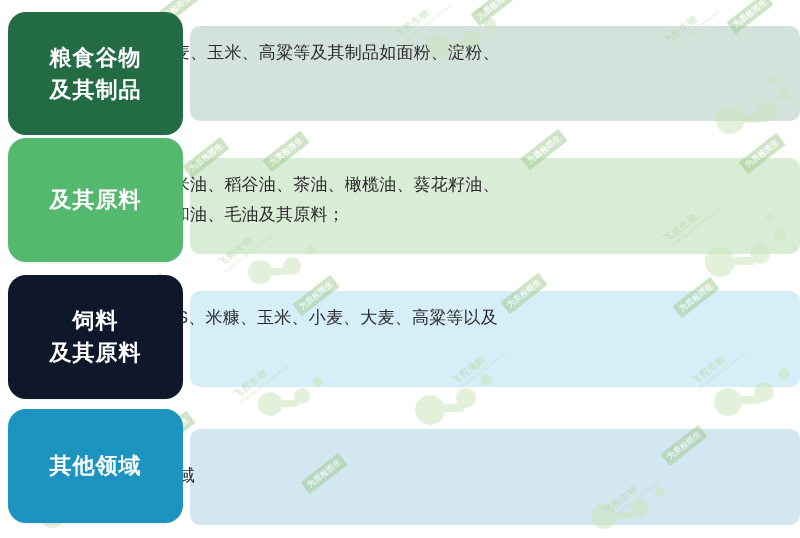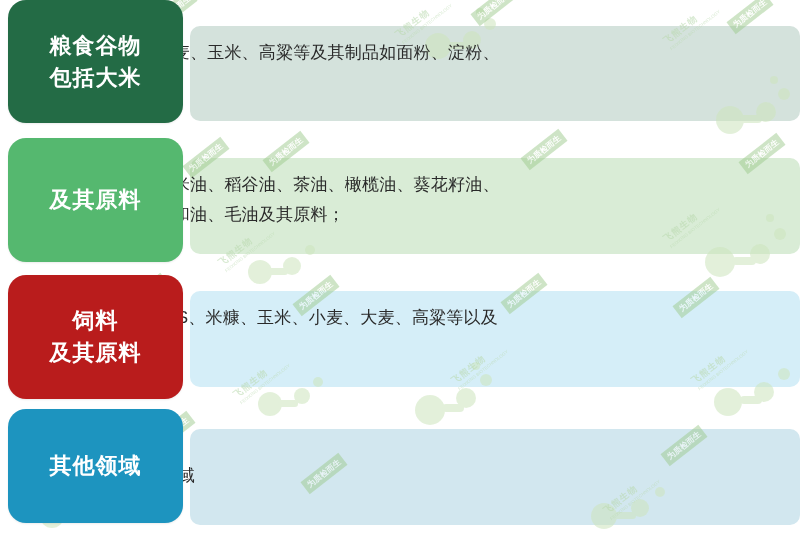--- a/index.html
+++ b/index.html
@@ -106,21 +106,21 @@
     letter-spacing: 1px;
     box-shadow: 0 1px 2px rgba(0,0,0,.08);
   }
 
   
   #row-1 { top: 0px;   height: 134px; }
   #row-2 { top: 134px; height: 135px; }
   #row-3 { top: 269px; height: 136px; }
   #row-4 { top: 405px; height: 133px; }
 
-  #row-1 .label-card { top: 0;  height: 123px; }
+  #row-1 .label-card { top: 12px;  height: 123px; }
   #row-2 .label-card { top: 4px;  height: 124px; }
   #row-3 .label-card { top: 6px;  height: 124px; }
   #row-4 .label-card { top: 4px;  height: 114px; }
 
   #row-1 .panel { top: 26px; height: 95px; }
   #row-2 .panel { top: 24px; height: 96px; }
   #row-3 .panel { top: 22px; height: 96px; }
   #row-4 .panel { top: 24px; height: 96px; }
 
   #row-1 .panel-text { top: 38px; }
@@ -135,21 +135,21 @@
 
   <div class="row" id="row-1">
     <div class="panel" style="background:#d4e2dc;"></div>
     <div class="panel-text">
       <div>包括大米、小麦、大麦、玉米、高粱等及其制品如面粉、淀粉、</div>
       <div>酱油、醋、豆瓣酱等；</div>
     </div>
     <div class="label-card" style="background:#236b45;">
       <div>
         <div>粮食谷物</div>
-        <div>包括大米</div>
+        <div>及其制品</div>
       </div>
     </div>
   </div>
 
   <div class="row" id="row-2">
     <div class="panel" style="background:#d9ecd6;"></div>
     <div class="panel-text">
       <div>大豆油、花生油、玉米油、稻谷油、茶油、橄榄油、葵花籽油、</div>
       <div>色拉油、菜籽油、调和油、毛油及其原料；</div>
     </div>
@@ -159,21 +159,21 @@
       </div>
     </div>
   </div>
 
   <div class="row" id="row-3">
     <div class="panel" style="background:#d5eef8;"></div>
     <div class="panel-text">
       <div>豆粕、花生粕、DDGS、米糠、玉米、小麦、大麦、高粱等以及</div>
       <div>饲料加工成品；</div>
     </div>
-    <div class="label-card" style="background:#b91c1c;">
+    <div class="label-card" style="background:#0f172a;">
       <div>
         <div>饲料</div>
         <div>及其原料</div>
       </div>
     </div>
   </div>
 
   <div class="row" id="row-4">
     <div class="panel" style="background:#d2e7ef;"></div>
     <div class="panel-text">

